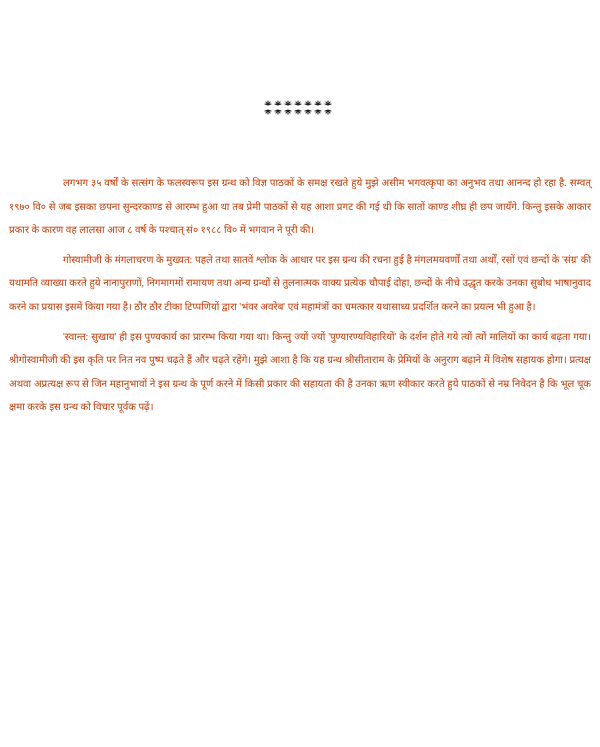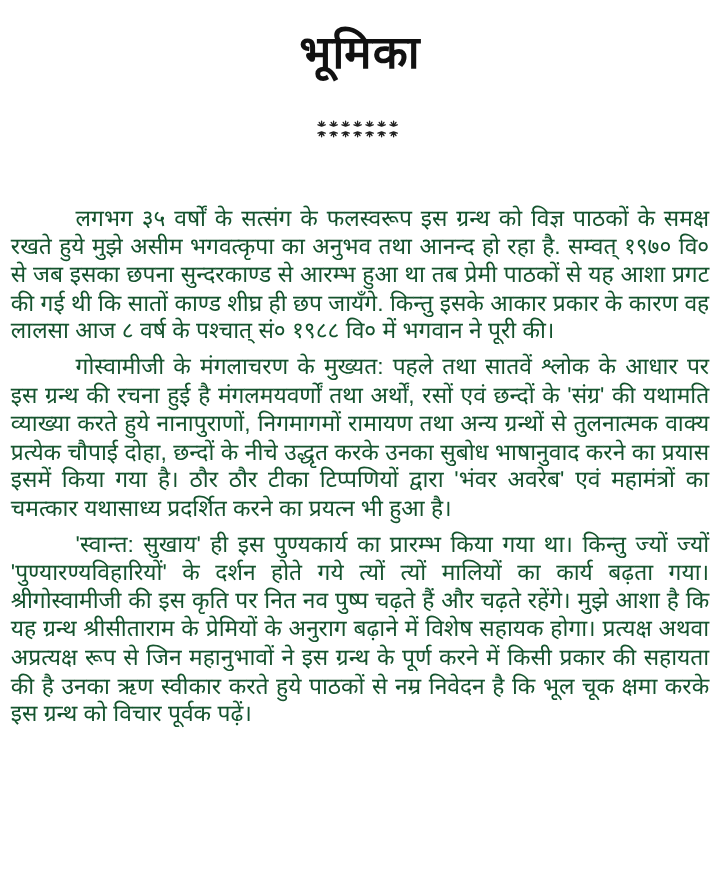--- a/index.html
+++ b/index.html
@@ -38,38 +38,37 @@
       top: 96px;
       left: 261px;
       width: 76px;
       height: 22px;
     }
     .body-text {
       position: absolute;
       top: 171px;
       left: 9px;
       width: 582px;
-      font-family: Liberation Sans, sans-serif;
-      font-size: 19px;
+      font-family: Liberation Serif, serif;
+      font-size: 10px;
       line-height: 23.6px;
-      color: #14532d;
+      color: #c2410c;
       text-align: justify;
     }
     .para {
       margin: 0 0 6px 0;
       text-indent: 54px;
       text-align: justify;
       text-align-last: left;
     }
   </style>
 </head>
 <body>
 
 <div class="page">
-  <div class="title">भूमिका</div>
 
   <svg class="ornament" viewBox="0 0 76 22" xmlns="http://www.w3.org/2000/svg">
     <g fill="none" stroke="#222" stroke-width="1.1" stroke-linecap="round">
       <g transform="translate(5,6)">
           <path d="M0 0 L2 3 M4 0 L2 3 M2 -1 L2 3 M-1 2 L2 3 M5 2 L2 3"></path>
         </g>
       <g transform="translate(15,6)">
           <path d="M0 0 L2 3 M4 0 L2 3 M2 -1 L2 3 M-1 2 L2 3 M5 2 L2 3"></path>
         </g>
       <g transform="translate(25,6)">

